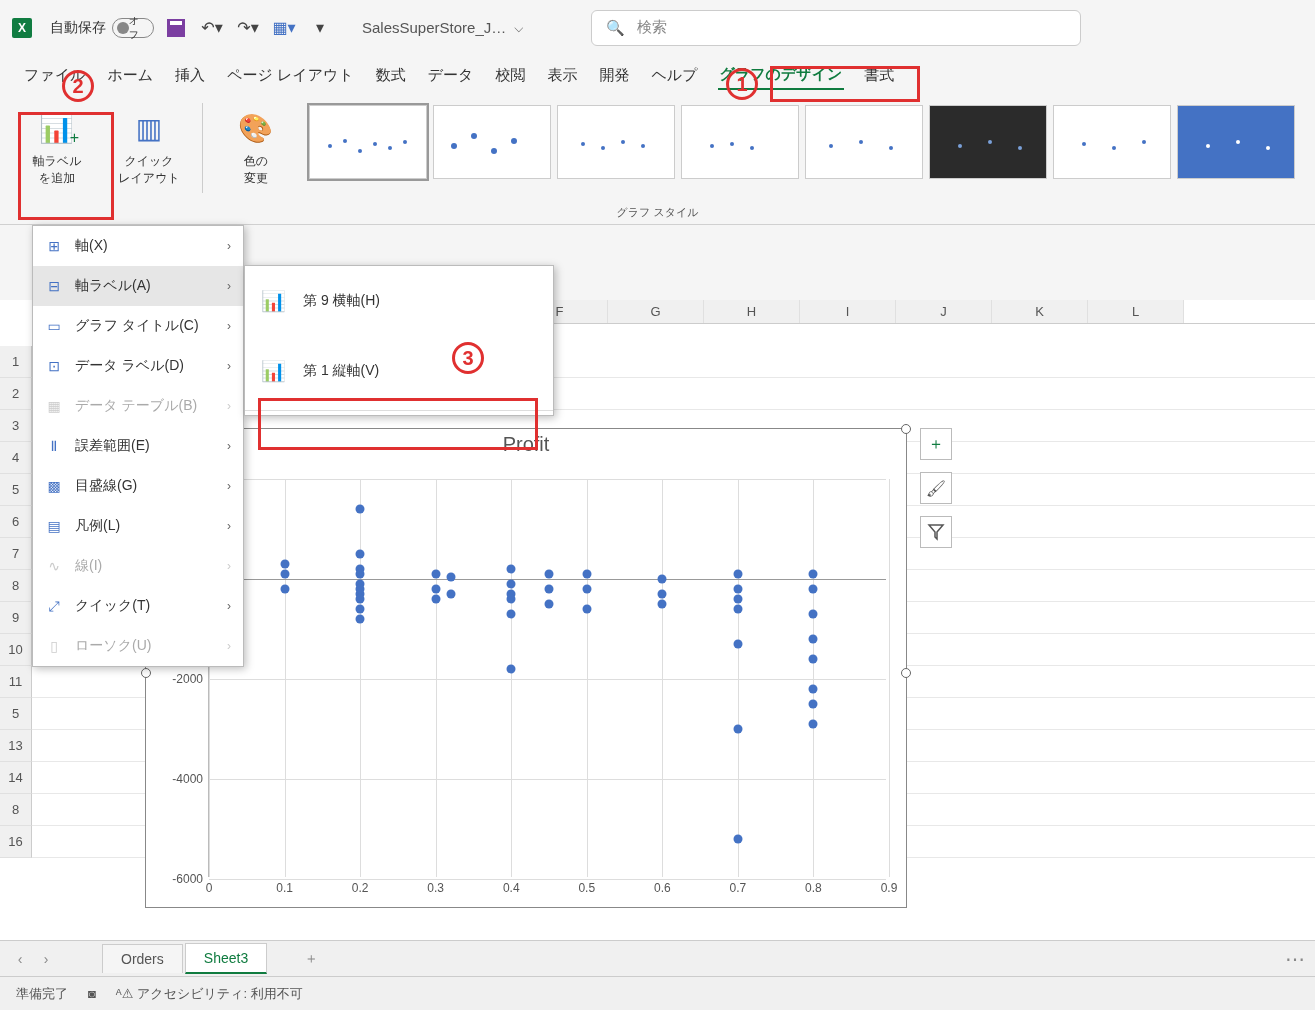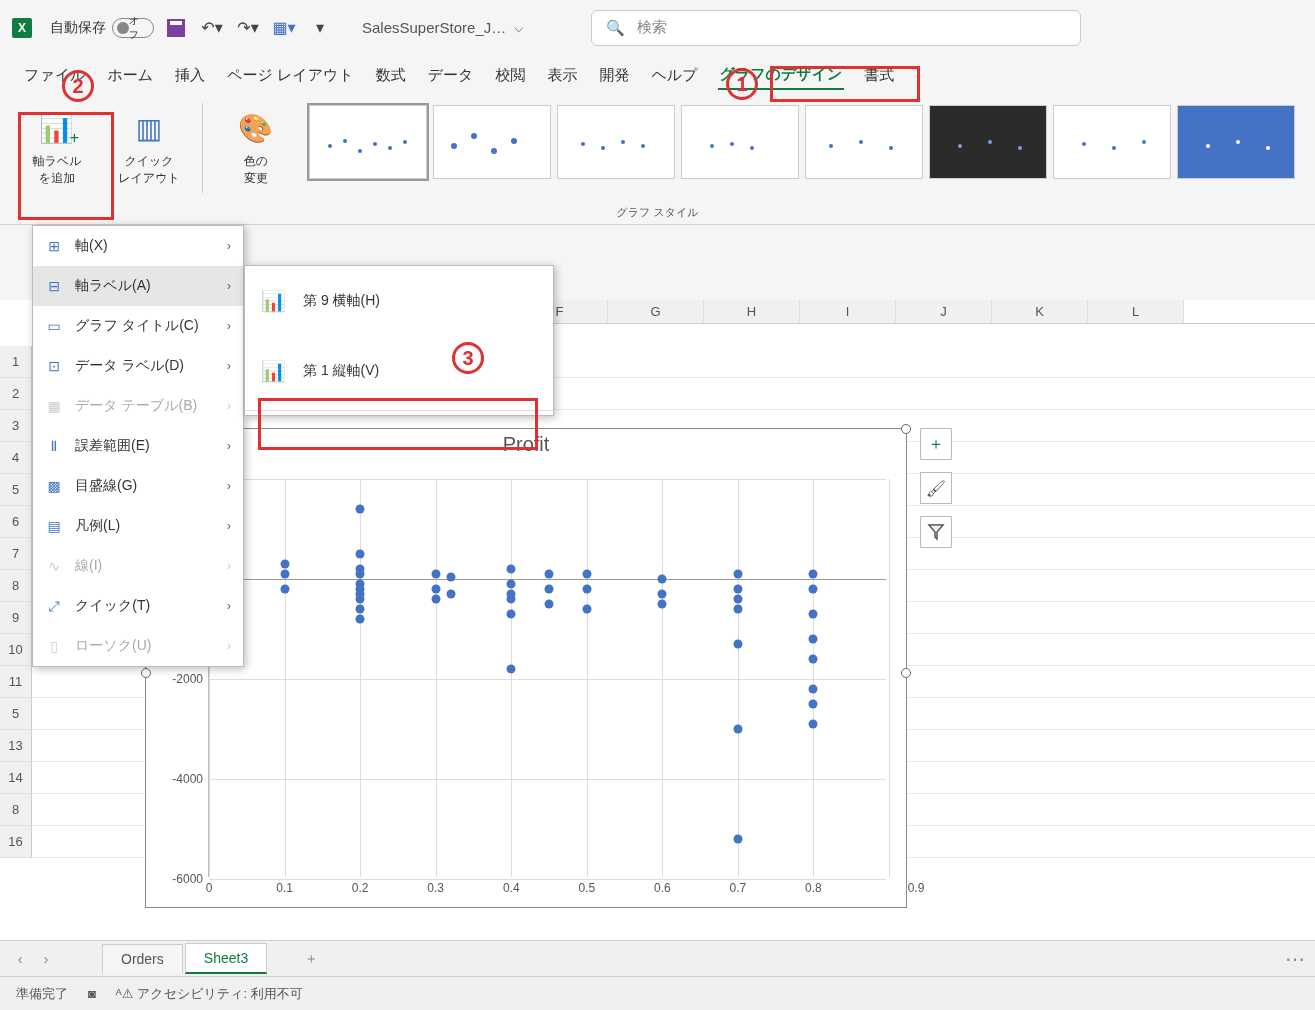--- a/index.html
+++ b/index.html
@@ -271,21 +271,21 @@
         <div class="xlab" style="left: 302.222px;">0.4</div>
         <div class="vline" style="left: 377.778px;"></div>
         <div class="xlab" style="left: 377.778px;">0.5</div>
         <div class="vline" style="left: 453.333px;"></div>
         <div class="xlab" style="left: 453.333px;">0.6</div>
         <div class="vline" style="left: 528.889px;"></div>
         <div class="xlab" style="left: 528.889px;">0.7</div>
         <div class="vline" style="left: 604.444px;"></div>
         <div class="xlab" style="left: 604.444px;">0.8</div>
         <div class="vline" style="left: 680px;"></div>
-        <div class="xlab" style="left: 707px;">0.9</div>
+        <div class="xlab" style="left: 680px;">0.9</div>
         <div class="hline" style="top: 100px; background: rgb(153, 153, 153);"></div>
         <div class="dot" style="left: 0px; top: 90px;"></div>
         <div class="dot" style="left: 0px; top: 105px;"></div>
         <div class="dot" style="left: 0px; top: 80px;"></div>
         <div class="dot" style="left: 0px; top: 115px;"></div>
         <div class="dot" style="left: 0px; top: 70px;"></div>
         <div class="dot" style="left: 0px; top: 125px;"></div>
         <div class="dot" style="left: 0px; top: 60px;"></div>
         <div class="dot" style="left: 0px; top: 135px;"></div>
         <div class="dot" style="left: 75.5556px; top: 95px;"></div>

